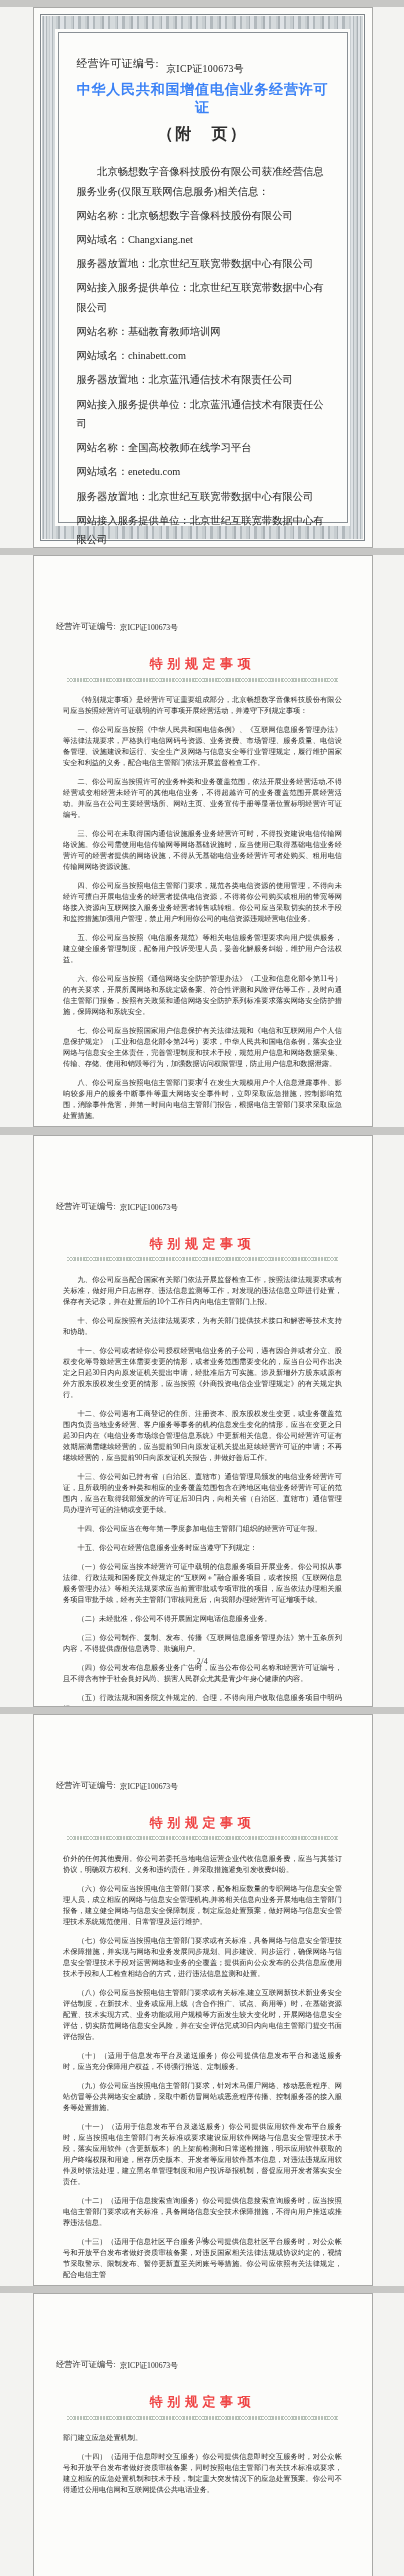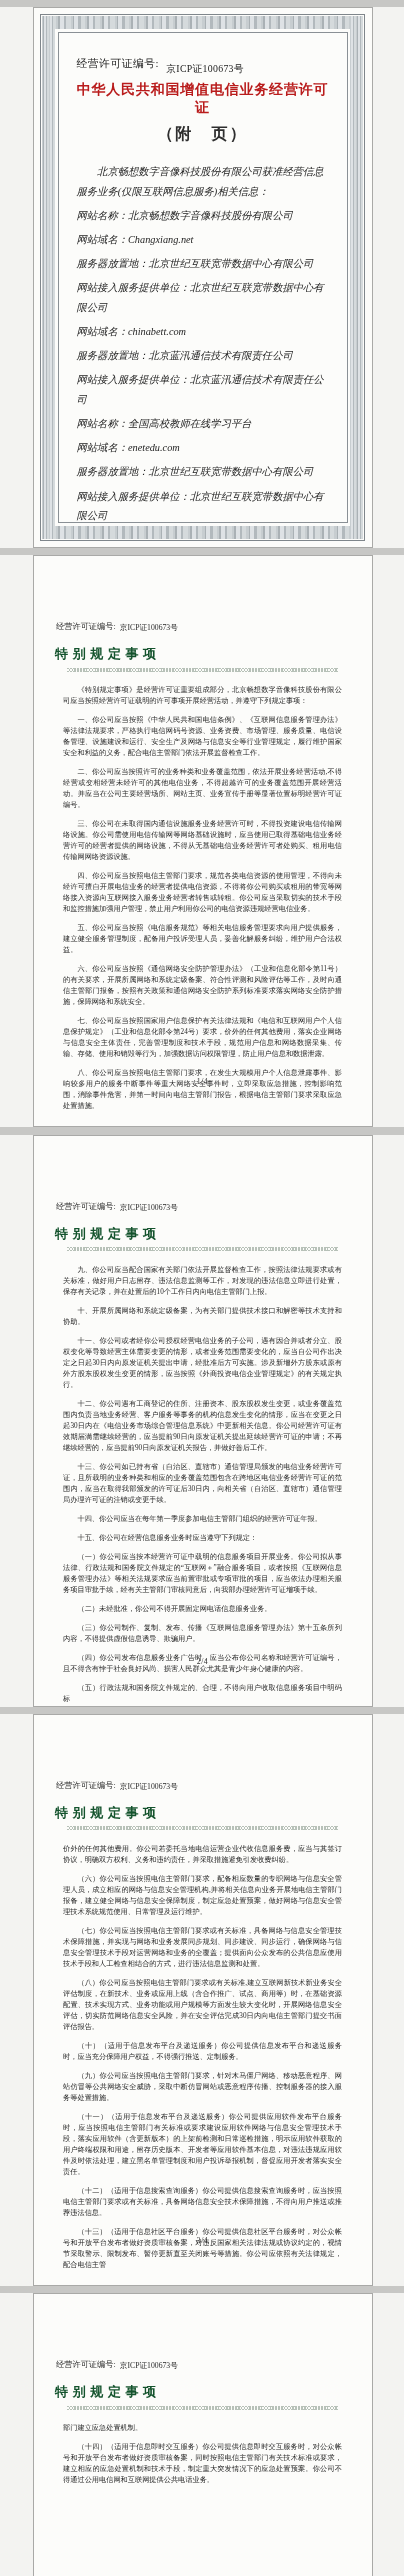--- a/index.html
+++ b/index.html
@@ -12,31 +12,31 @@
 
   
   .frame-outer{position:absolute;inset:6.2px;border:1px solid #7f868b;pointer-events:none;}
   .frame-band{position:absolute;inset:8.2px;border:13.4px solid;pointer-events:none;opacity:.75;
      border-image:repeating-linear-gradient(90deg,#b6bec3 0 2.1px,#8f999f 2.1px 3.6px,#d5dade 3.6px 7.2px,#9aa3a9 7.2px 9.3px,#c9cfd3 9.3px 13.4px) 26;}
   .frame-inner{position:absolute;inset:24px;border:0.5px solid #8a9095;pointer-events:none;}
 
   .cert-content{position:relative;padding:49px 43px 0 43px;}
   .cert .lic-row{font-size:10.8px;letter-spacing:0.5px;color:#222;}
   .cert .lic-value{font-size:9.8px;position:relative;top:4.6px;margin-left:7.2px;letter-spacing:0.3px;}
-  .cert-title{margin:10.3px 0 0 0;text-align:center;font-size:14px;letter-spacing:0.8px;font-weight:bold;color:#b91c1c;}
+  .cert-title{margin:10.3px 0 0 0;text-align:center;font-size:14px;letter-spacing:0.8px;font-weight:bold;color:#3b82f6;}
   .cert-subtitle{margin:6.2px 0 0 0;text-align:center;font-size:16px;font-weight:bold;letter-spacing:2.1px;}
   .cert-body{margin-top:17.5px;}
-  .cert-body p{margin:0 0 4.6px 0;font-size:10.3px;line-height:1.9;text-indent:0;color:#242424;font-style:italic;}
+  .cert-body p{margin:0 0 4.6px 0;font-size:10.3px;line-height:1.9;text-indent:0;color:#242424;}
   .cert-body p.ind{text-indent:2em;}
 
   
   .prov-content{position:relative;padding:65px 21.6px 0 21.6px;}
   .prov .lic-row{font-size:8.2px;color:#2a2a2a;padding-left:1px;}
   .prov .lic-value{font-size:7.7px;position:relative;top:1px;margin-left:4.1px;}
-  .prov-title{margin:13px 0 0 0;text-align:left;font-size:13px;font-weight:bold;letter-spacing:4.6px;color:#14532d;}
+  .prov-title{margin:23px 0 0 0;text-align:center;font-size:13px;font-weight:bold;letter-spacing:4.6px;color:#ef4444;}
   .wavy{height:4.1px;width:92%;margin:4.6px auto 0 auto;opacity:.65;
      background:repeating-linear-gradient(115deg,#93a295 0 1px,transparent 1px 2.6px),
                 repeating-linear-gradient(65deg,#93a295 0 1px,transparent 1px 2.6px);}
   .prov-body{margin-top:13.4px;text-align:justify;}
   .prov-body p{margin:8px;font-size:7.2px;line-height:11px;text-indent:2em;color:#262626;}
   .prov-body p.cont{text-indent:0;}
   .page-no{position:absolute;left:0;bottom:40px;width:100%;text-align:center;font-size:7.7px;color:#333;letter-spacing:0.5px;}
 </style>
 </head>
 <body>
@@ -54,20 +54,21 @@
         <span class="lic-label">经营许可证编号:</span><span class="lic-value">京ICP证100673号</span>
       </div>
       <h1 class="cert-title">中华人民共和国增值电信业务经营许可证</h1>
       <div class="cert-subtitle">（附　页）</div>
       <div class="cert-body">
           <p class="ind">北京畅想数字音像科技股份有限公司获准经营信息服务业务(仅限互联网信息服务)相关信息：</p>
           <p>网站名称：北京畅想数字音像科技股份有限公司</p>
           <p>网站域名：Changxiang.net</p>
           <p>服务器放置地：北京世纪互联宽带数据中心有限公司</p>
           <p>网站接入服务提供单位：北京世纪互联宽带数据中心有限公司</p>
+          <p>网站名称：基础教育教师培训网</p>
           <p>网站域名：chinabett.com</p>
           <p>服务器放置地：北京蓝汛通信技术有限责任公司</p>
           <p>网站接入服务提供单位：北京蓝汛通信技术有限责任公司</p>
           <p>网站名称：全国高校教师在线学习平台</p>
           <p>网站域名：enetedu.com</p>
           <p>服务器放置地：北京世纪互联宽带数据中心有限公司</p>
           <p>网站接入服务提供单位：北京世纪互联宽带数据中心有限公司</p>
         </div>
     </div>
   </section>
@@ -82,39 +83,39 @@
       <h2 class="prov-title">特别规定事项</h2>
       <div class="wavy"></div>
       <div class="prov-body">
           <p>《特别规定事项》是经营许可证重要组成部分，北京畅想数字音像科技股份有限公司应当按照经营许可证载明的许可事项开展经营活动，并遵守下列规定事项：</p>
           <p>一、你公司应当按照《中华人民共和国电信条例》、《互联网信息服务管理办法》等法律法规要求，严格执行电信网码号资源、业务资费、市场管理、服务质量、电信设备管理、设施建设和运行、安全生产及网络与信息安全等行业管理规定，履行维护国家安全和利益的义务，配合电信主管部门依法开展监督检查工作。</p>
           <p>二、你公司应当按照许可的业务种类和业务覆盖范围，依法开展业务经营活动,不得经营或变相经营未经许可的其他电信业务，不得超越许可的业务覆盖范围开展经营活动。并应当在公司主要经营场所、网站主页、业务宣传手册等显著位置标明经营许可证编号。</p>
           <p>三、你公司在未取得国内通信设施服务业务经营许可时，不得投资建设电信传输网络设施。你公司需使用电信传输网等网络基础设施时，应当使用已取得基础电信业务经营许可的经营者提供的网络设施，不得从无基础电信业务经营许可者处购买、租用电信传输网网络资源设施。</p>
           <p>四、你公司应当按照电信主管部门要求，规范各类电信资源的使用管理，不得向未经许可擅自开展电信业务的经营者提供电信资源，不得将你公司购买或租用的带宽等网络接入资源向互联网接入服务业务经营者转售或转租。你公司应当采取切实的技术手段和监控措施加强用户管理，禁止用户利用你公司的电信资源违规经营电信业务。</p>
           <p>五、你公司应当按照《电信服务规范》等相关电信服务管理要求向用户提供服务，建立健全服务管理制度，配备用户投诉受理人员，妥善化解服务纠纷，维护用户合法权益。</p>
           <p>六、你公司应当按照《通信网络安全防护管理办法》（工业和信息化部令第11号）的有关要求，开展所属网络和系统定级备案、符合性评测和风险评估等工作，及时向通信主管部门报备，按照有关政策和通信网络安全防护系列标准要求落实网络安全防护措施，保障网络和系统安全。</p>
-          <p>七、你公司应当按照国家用户信息保护有关法律法规和《电信和互联网用户个人信息保护规定》（工业和信息化部令第24号）要求，价外的任何其他费用，落实企业网络与信息安全主体责任，完善管理制度和技术手段，规范用户信息和网络数据采集、传输、存储、使用和销毁等行为，加强数据访问权限管理，防止用户信息和数据泄露。</p>
+          <p>七、你公司应当按照国家用户信息保护有关法律法规和《电信和互联网用户个人信息保护规定》（工业和信息化部令第24号）要求，中华人民共和国电信条例，落实企业网络与信息安全主体责任，完善管理制度和技术手段，规范用户信息和网络数据采集、传输、存储、使用和销毁等行为，加强数据访问权限管理，防止用户信息和数据泄露。</p>
           <p>八、你公司应当按照电信主管部门要求，在发生大规模用户个人信息泄露事件、影响较多用户的服务中断事件等重大网络安全事件时，立即采取应急措施，控制影响范围，消除事件危害，并第一时间向电信主管部门报告，根据电信主管部门要求采取应急处置措施。</p>
         </div>
     </div>
     <div class="page-no">1/4</div>
   </section>
 
   <div class="sep"></div>
 
   <section class="card prov">
     <div class="prov-content">
       <div class="lic-row">
         <span class="lic-label">经营许可证编号:</span><span class="lic-value">京ICP证100673号</span>
       </div>
       <h2 class="prov-title">特别规定事项</h2>
       <div class="wavy"></div>
       <div class="prov-body">
           <p>九、你公司应当配合国家有关部门依法开展监督检查工作，按照法律法规要求或有关标准，做好用户日志留存、违法信息监测等工作，对发现的违法信息立即进行处置，保存有关记录，并在处置后的10个工作日内向电信主管部门上报。</p>
-          <p>十、开展所属网络和系统定级备案，为有关部门提供技术接口和解密等技术支持和协助。</p>
+          <p>十、你公司应按照有关法律法规要求，为有关部门提供技术接口和解密等技术支持和协助。</p>
           <p>十一、你公司或者经你公司授权经营电信业务的子公司，遇有因合并或者分立、股权变化等导致经营主体需要变更的情形，或者业务范围需要变化的，应当自公司作出决定之日起30日内向原发证机关提出申请，经批准后方可实施。涉及新增外方股东或原有外方股东股权发生变更的情形，应当按照《外商投资电信企业管理规定》的有关规定执行。</p>
           <p>十二、你公司遇有工商登记的住所、注册资本、股东股权发生变更，或业务覆盖范围内负责当地业务经营、客户服务等事务的机构信息发生变化的情形，应当在变更之日起30日内在《电信业务市场综合管理信息系统》中更新相关信息。你公司经营许可证有效期届满需继续经营的，应当提前90日向原发证机关提出延续经营许可证的申请；不再继续经营的，应当提前90日向原发证机关报告，并做好善后工作。</p>
           <p>十三、你公司如已持有省（自治区、直辖市）通信管理局颁发的电信业务经营许可证，且所载明的业务种类和相应的业务覆盖范围包含在跨地区电信业务经营许可证的范围内，应当在取得我部颁发的许可证后30日内，向相关省（自治区、直辖市）通信管理局办理许可证的注销或变更手续。</p>
           <p>十四、你公司应当在每年第一季度参加电信主管部门组织的经营许可证年报。</p>
           <p>十五、你公司在经营信息服务业务时应当遵守下列规定：</p>
           <p>（一）你公司应当按本经营许可证中载明的信息服务项目开展业务。你公司拟从事法律、行政法规和国务院文件规定的“互联网＋”融合服务项目，或者按照《互联网信息服务管理办法》等相关法规要求应当前置审批或专项审批的项目，应当依法办理相关服务项目审批手续，经有关主管部门审核同意后，向我部办理经营许可证增项手续。</p>
           <p>（二）未经批准，你公司不得开展固定网电话信息服务业务。</p>
           <p>（三）你公司制作、复制、发布、传播《互联网信息服务管理办法》第十五条所列内容，不得提供虚假信息诱导、欺骗用户。</p>
           <p>（四）你公司发布信息服务业务广告时，应当公布你公司名称和经营许可证编号，且不得含有悖于社会良好风尚、损害人民群众尤其是青少年身心健康的内容。</p>
           <p>（五）行政法规和国务院文件规定的、合理，不得向用户收取信息服务项目中明码标</p>

